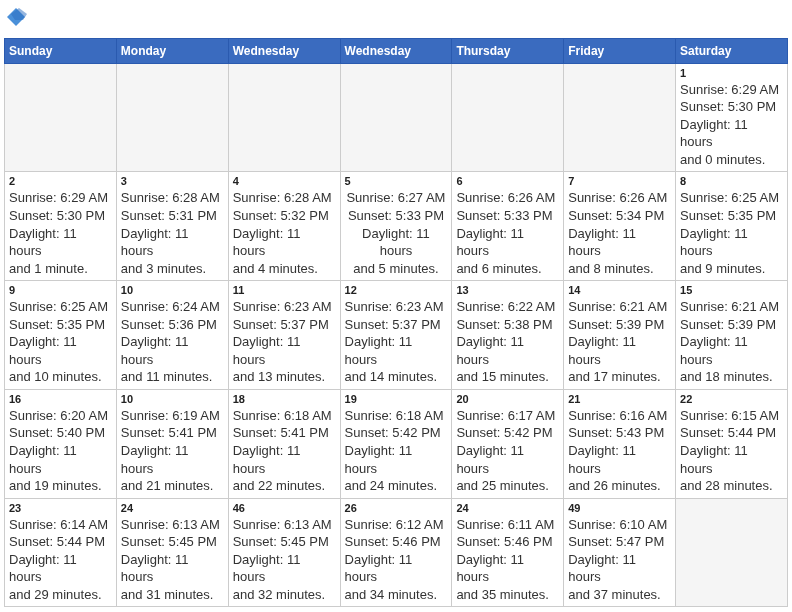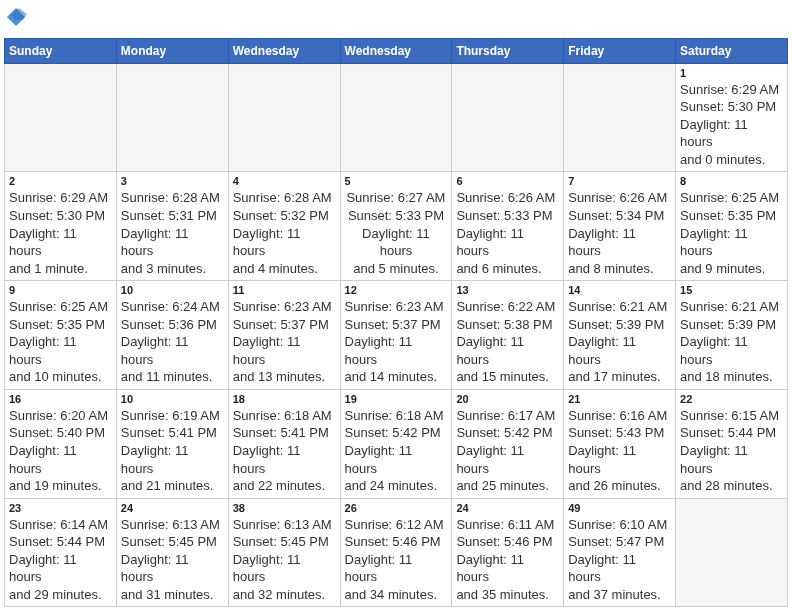--- a/index.html
+++ b/index.html
@@ -289,21 +289,21 @@
 and 29 minutes.</div>
           </td>
           <td>
             <div class="day-number">24</div>
             <div class="day-info" style="white-space: pre-line;">Sunrise: 6:13 AM
 Sunset: 5:45 PM
 Daylight: 11 hours
 and 31 minutes.</div>
           </td>
           <td>
-            <div class="day-number">38</div>
+            <div class="day-number">46</div>
             <div class="day-info" style="white-space: pre-line;">Sunrise: 6:13 AM
 Sunset: 5:45 PM
 Daylight: 11 hours
 and 32 minutes.</div>
           </td>
           <td>
             <div class="day-number">26</div>
             <div class="day-info" style="white-space: pre-line;">Sunrise: 6:12 AM
 Sunset: 5:46 PM
 Daylight: 11 hours

